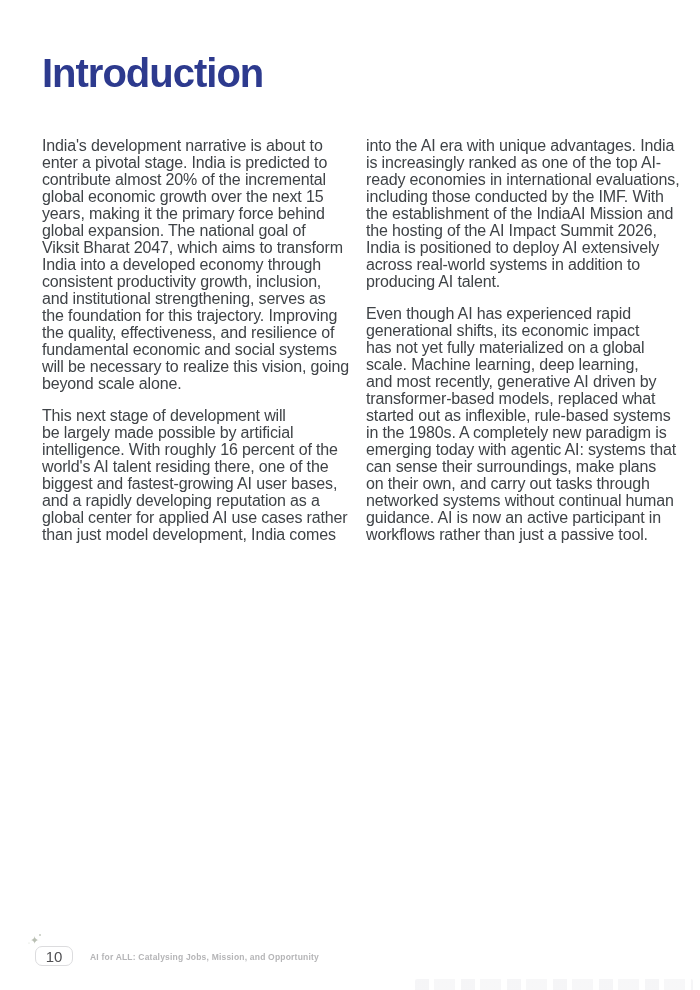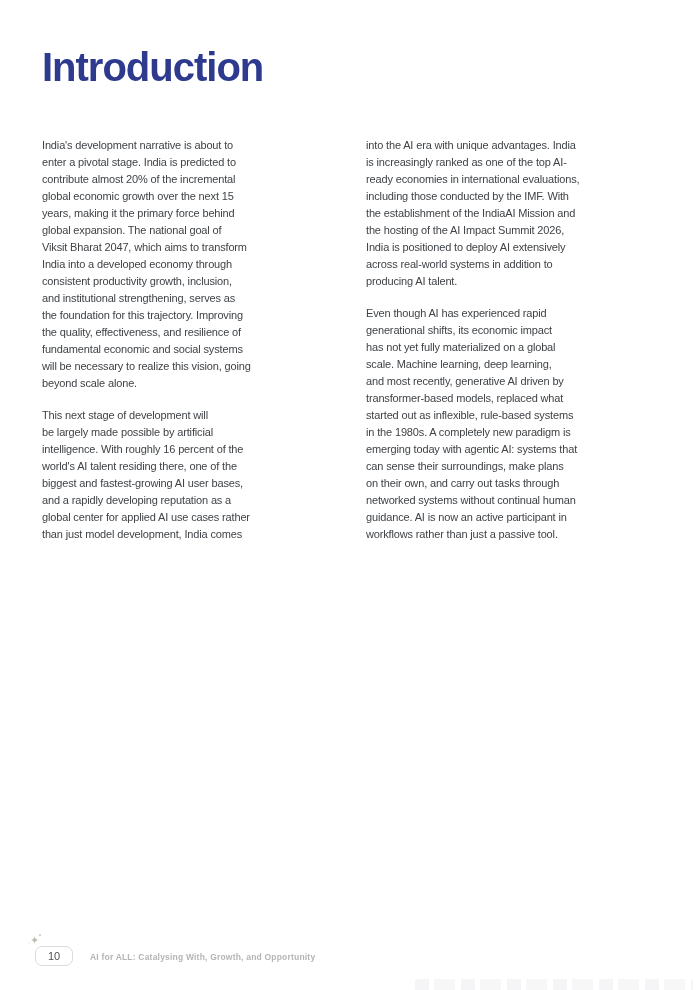--- a/index.html
+++ b/index.html
@@ -12,21 +12,21 @@
     position: relative;
     width: 700px;
     height: 990px;
     background: #ffffff;
     overflow: hidden;
     font-family: "Liberation Sans", sans-serif;
   }
   .page-title {
     position: absolute;
     left: 42px;
-    top: 44px;
+    top: 50px;
     margin: 0;
     font-size: 40px;
     line-height: 46px;
     font-weight: bold;
     letter-spacing: -1px;
     color: #2d3a8e;
   }
   .columns {
     position: absolute;
     top: 137px;
@@ -34,41 +34,41 @@
     width: 700px;
   }
   .col {
     position: absolute;
     top: 0;
   }
   .col-left  { left: 42px;  width: 294px; }
   .col-right { left: 366px; width: 294px; }
   .col p {
     margin: 0 0 15px 0;
-    font-size: 11px;
+    font-size: 16px;
     line-height: 17px;
     letter-spacing: -0.15px;
     color: #3f4347;
     white-space: pre;
   }
   
   .page-number-badge {
     position: absolute;
     left: 35px;
     top: 946px;
     width: 38px;
     height: 20px;
     box-sizing: border-box;
     border: 1px solid #dcdcde;
     border-radius: 7px;
     background: #ffffff;
     display: flex;
     align-items: center;
     justify-content: center;
-    font-size: 11px;
+    font-size: 15px;
     color: #505053;
   }
   .sparkle-icon {
     position: absolute;
     left: 30px;
     top: 935px;
     font-size: 11px;
     line-height: 11px;
     color: #b9bfb3;
     text-shadow: 0 0 2px #ffffff, 0 0 3px #ffffff;
@@ -173,17 +173,17 @@
     </div>
 
   </div>
 
   <span class="sparkle-icon">✦</span>
 
   <div class="page-number-badge">
     <span>10</span>
   </div>
 
-  <div class="footer-title">AI for ALL: Catalysing With, Growth, and Opportunity</div>
+  <div class="footer-title">AI for ALL: Catalysing Jobs, Mission, and Opportunity</div>
 
   <div class="faint-watermark"></div>
 
 </div>
 
 </body></html>

